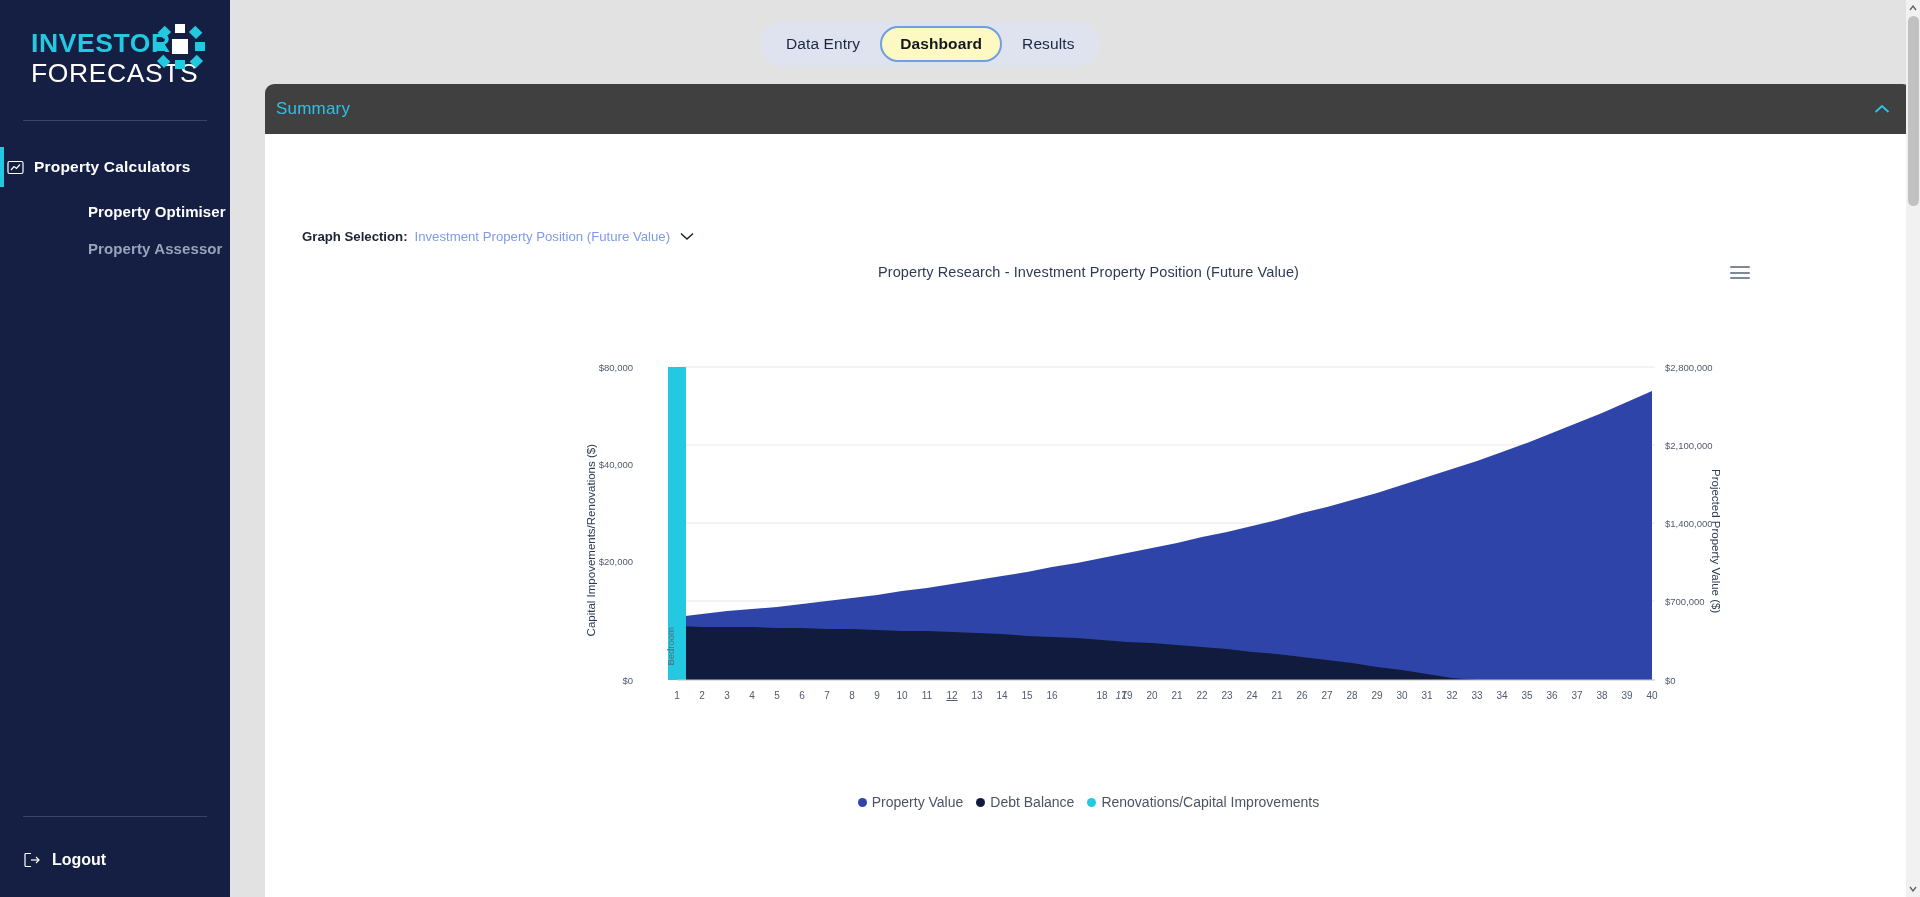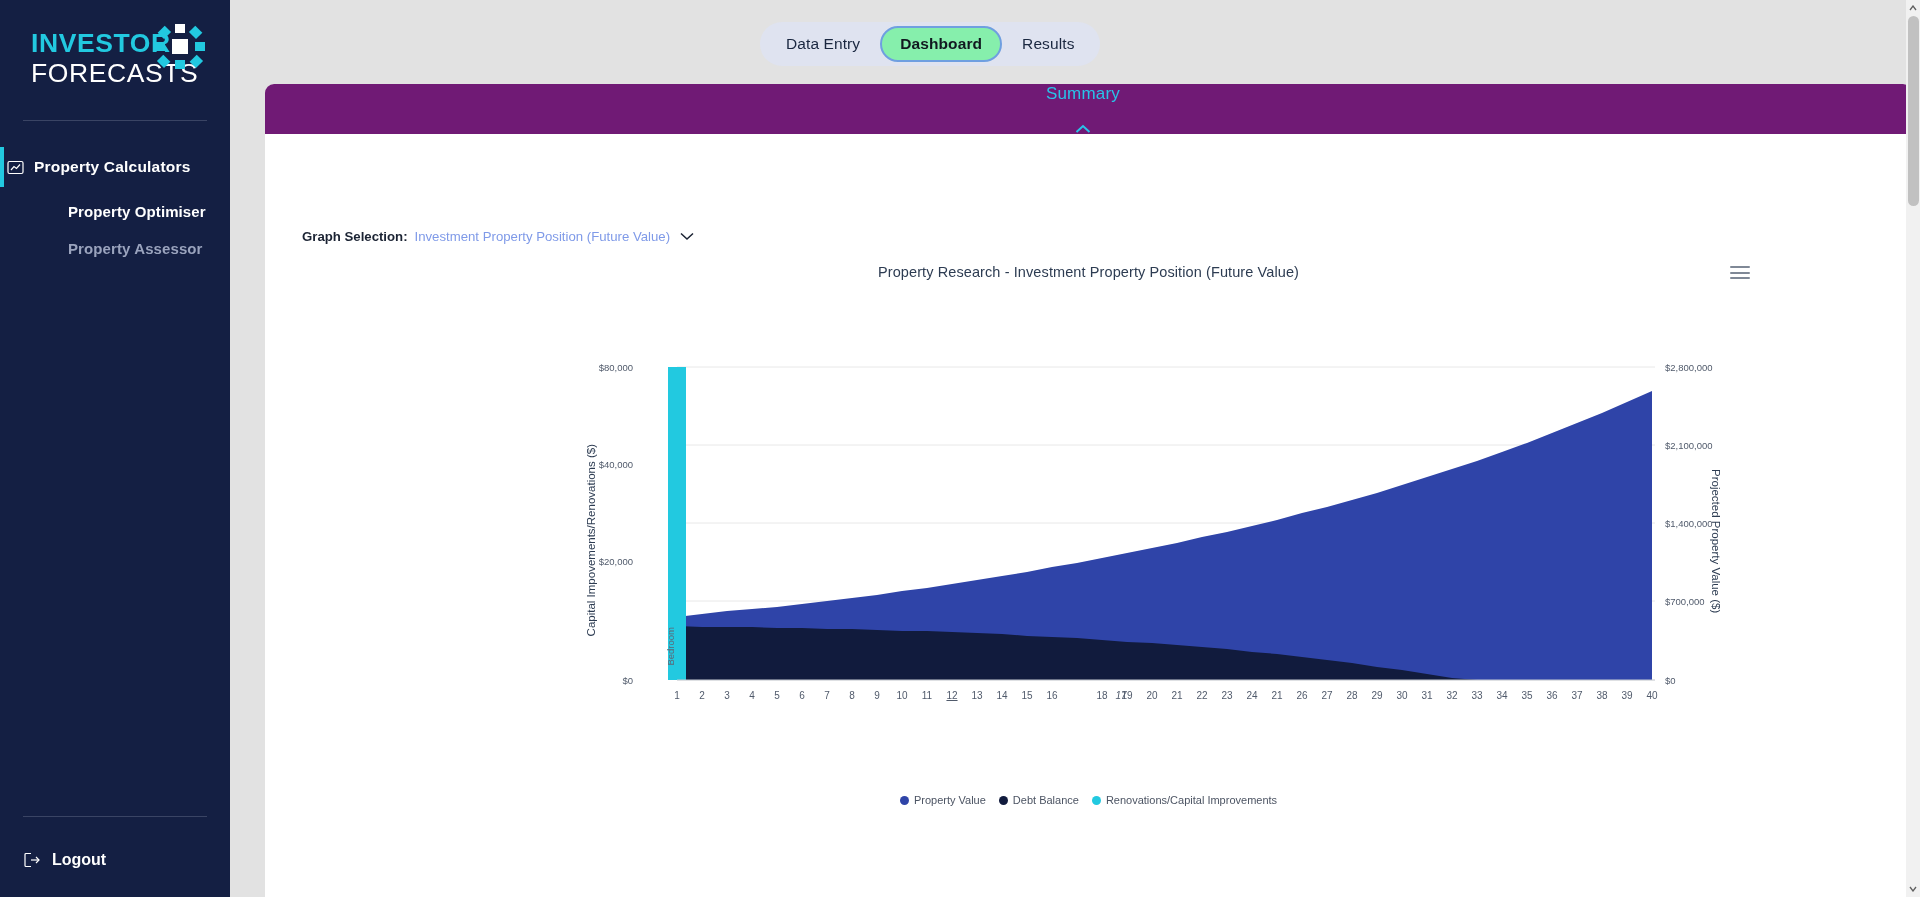--- a/index.html
+++ b/index.html
@@ -46,21 +46,21 @@
   }
   .nav-item.active::before {
     content:""; position:absolute; left:0; top:-4px;
     width:4px; height:40px; background:#22c9e0;
   }
   .nav-icon { width:17px; height:17px; margin-right:10px; flex:0 0 auto; }
   .nav-label {
     font-size:15.5px; font-weight:bold; color:#ffffff; letter-spacing:0.2px;
   }
   .sub-item {
-    padding-left:68px; margin-bottom:19px; cursor:pointer;
+    padding-left:88px; margin-bottom:19px; cursor:pointer;
   }
   .sub-label { font-size:15px; font-weight:bold; color:#ffffff; letter-spacing:0.1px;}
   .sub-label.dim { color:#9aa3bd; }
   #sidebar-spacer { flex:1 1 auto; }
   #logout-divider { height:1px; background:#3a4464; margin:0 23px 34px 23px; }
   #logout-row {
     display:flex; align-items:center; padding-left:23px; margin-bottom:28px;
     cursor:pointer;
   }
   #logout-row .nav-icon { width:18px; height:18px; margin-right:11px; }
@@ -77,34 +77,33 @@
     background:#dfe3f0; border-radius:24px; height:44px; padding:0 6px;
   }
   .tab {
     display:flex; align-items:center; justify-content:center;
     height:36px; padding:0 18px; border-radius:19px;
     font-size:15.5px; color:#1a2740; cursor:pointer;
     background:transparent; border:2px solid transparent;
     letter-spacing:0.1px;
   }
   .tab.active {
-    background:#86efac; border:2px solid #6f9fe0; font-weight:bold; color:#111820;
+    background:#fef9c3; border:2px solid #6f9fe0; font-weight:bold; color:#111820;
   }
 
   
   #card {
     position:absolute; left:265px; top:84px; width:1647px; height:813px;
     background:#ffffff; border-radius:9px 9px 0 0;
     overflow:hidden;
   }
   #card-header {
-    height:50px; background:#701a75;
+    height:50px; background:#404040;
     display:flex; align-items:center; justify-content:space-between;
     padding:0 22px 0 11px;
-    flex-direction:column;
   }
   #summary-title {
     font-size:17px; color:#29c3e8; letter-spacing:0.2px; padding-left:0px;
   }
   #collapse-chevron { cursor:pointer; width:16px; height:10px; }
 
   #card-body { position:relative; padding:0; }
 
   #graph-selection-row {
     position:absolute; left:37px; top:95px;
@@ -145,21 +144,21 @@
   #xaxis-name {
     position:absolute; top:486px; left:0; width:1647px; text-align:center;
     font-size:11.5px; font-weight:bold; color:#2d3c52;
   }
   #legend {
     position:absolute; top:500px; left:0; width:1647px;
     display:flex; align-items:center; justify-content:center; gap:13px;
   }
   .legend-item { display:flex; align-items:center; gap:5px; cursor:pointer; }
   .legend-dot { width:9px; height:9px; border-radius:50%; }
-  .legend-text { font-size:11px; color:#4c5463; }
+  .legend-text { font-size:14px; color:#4c5463; }
   #bedroom-label {
     position:absolute; left:400px; top:333px;
     font-size:9.5px; color:#5d6777;
     writing-mode:vertical-rl; transform:rotate(180deg); white-space:nowrap;
   }
 
   
   #scrollbar {
     position:absolute; right:0; top:0; width:14px; height:897px; background:#f1f1f1;
   }

